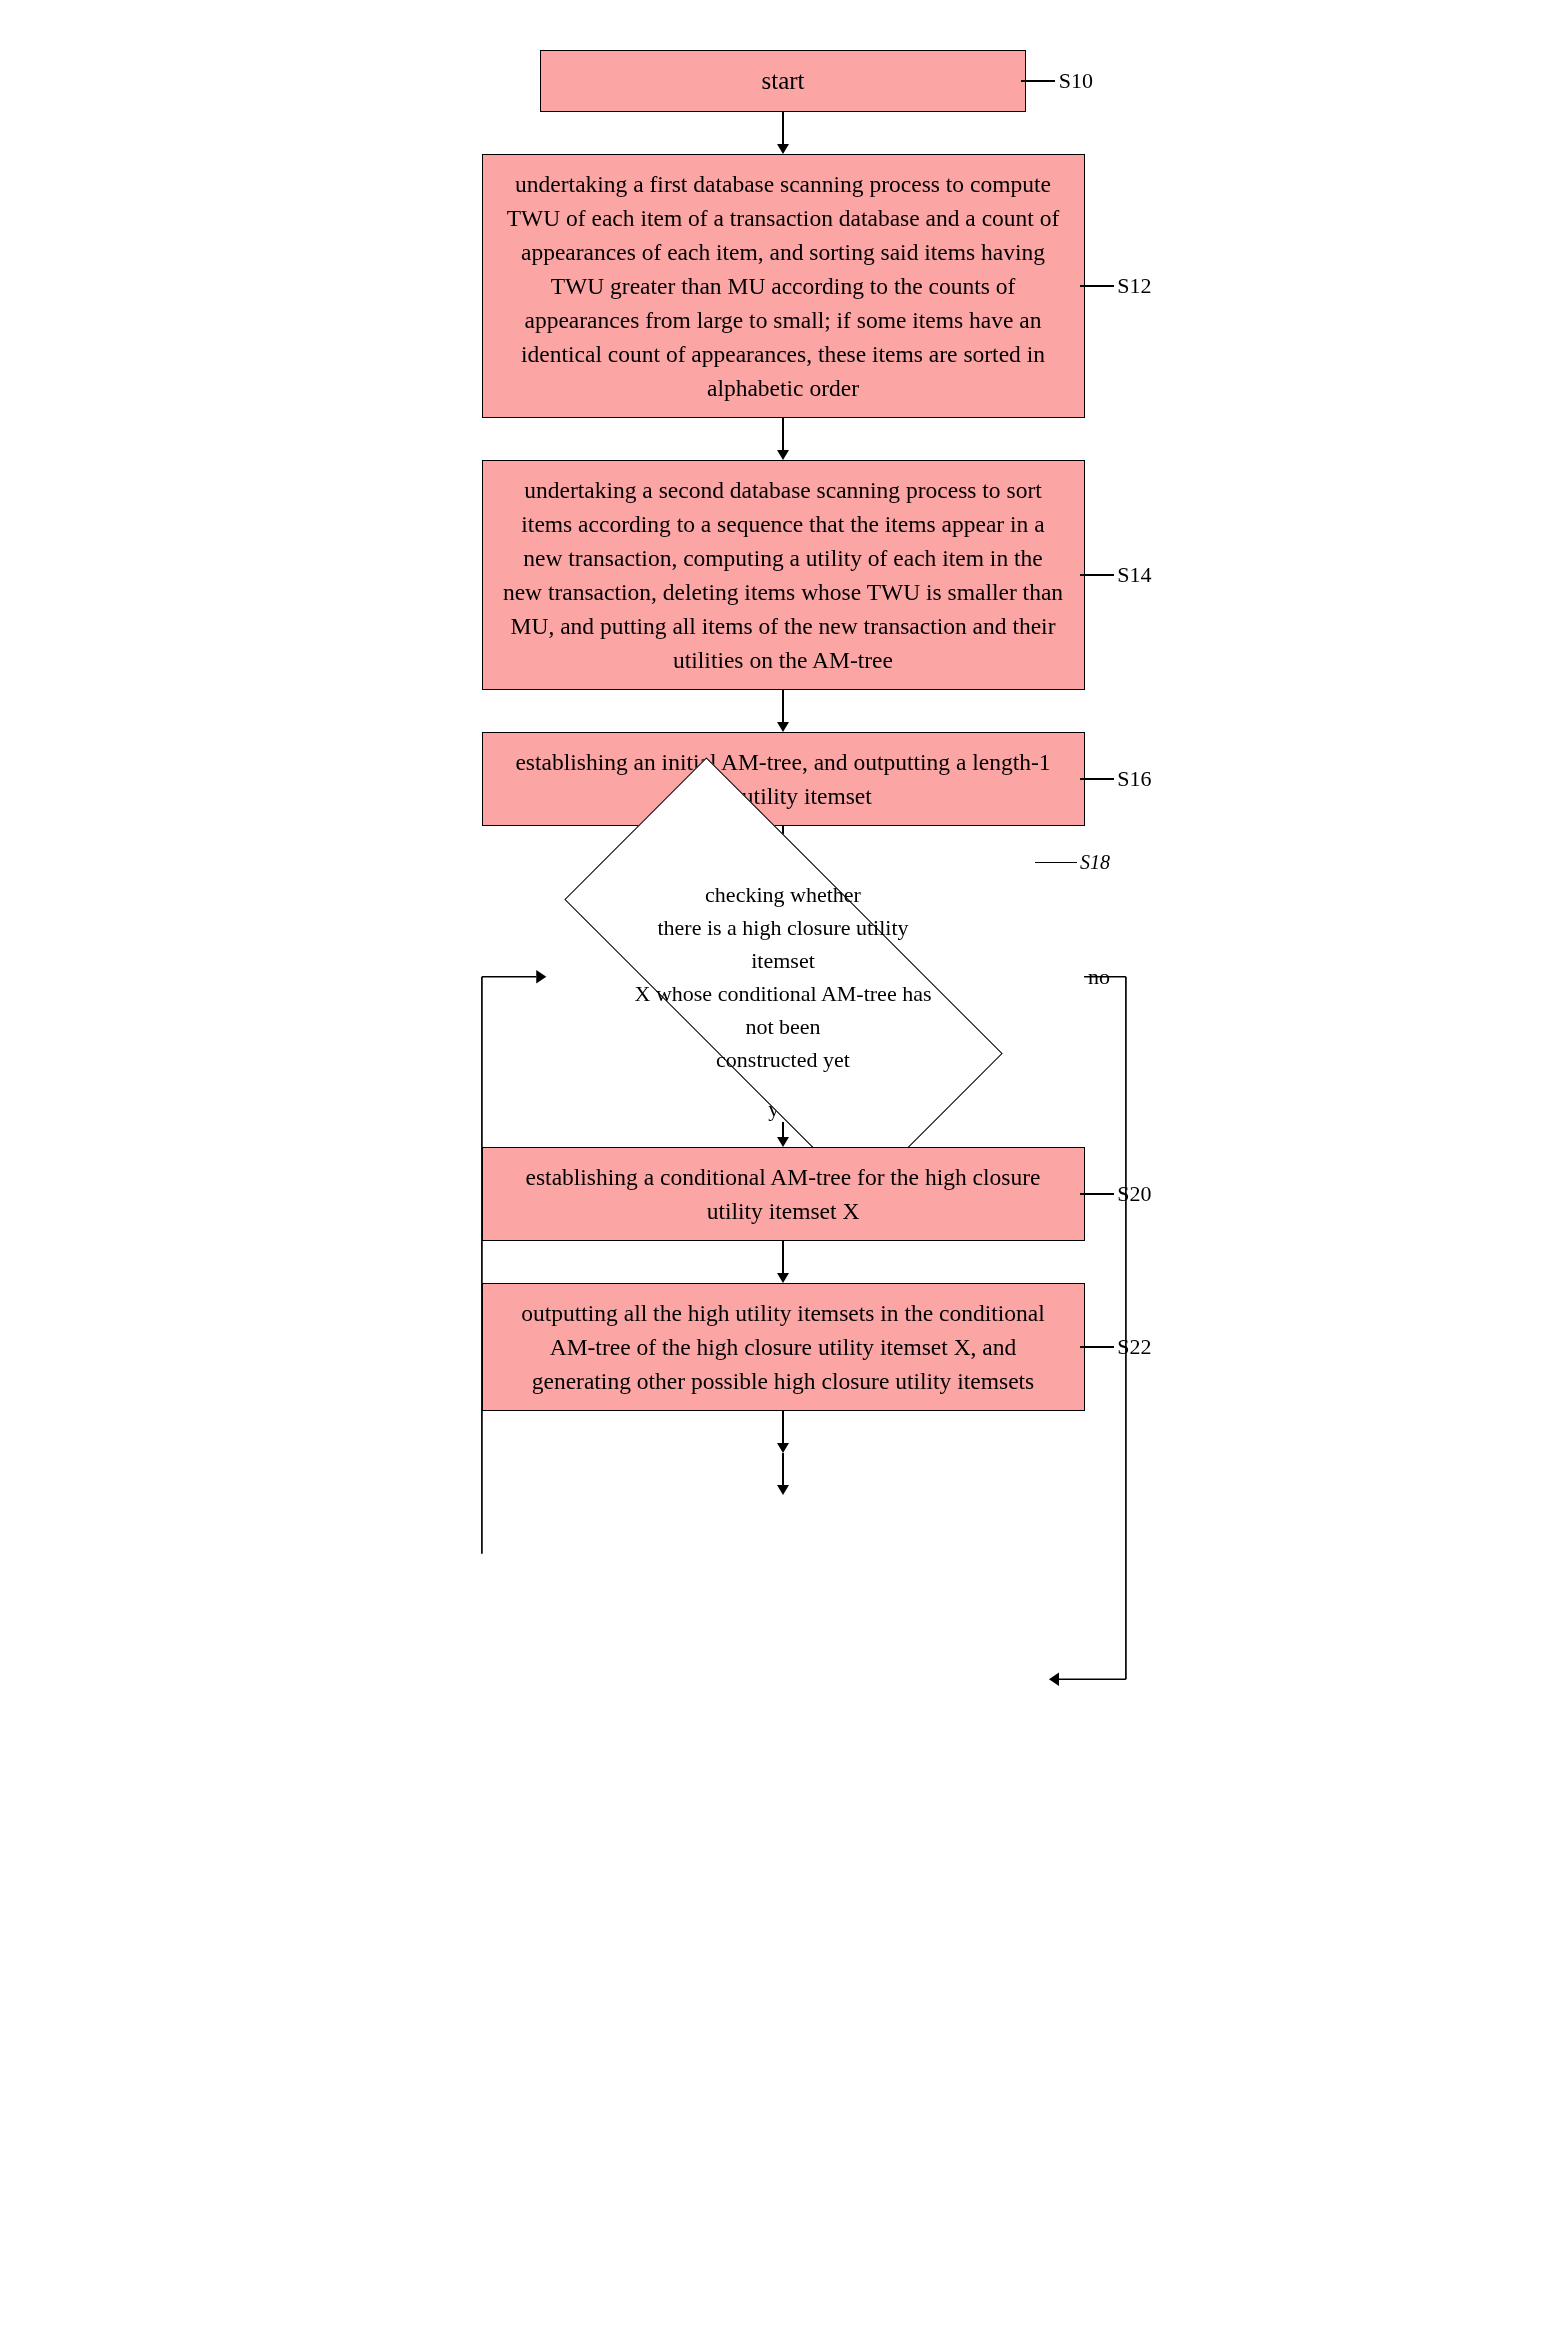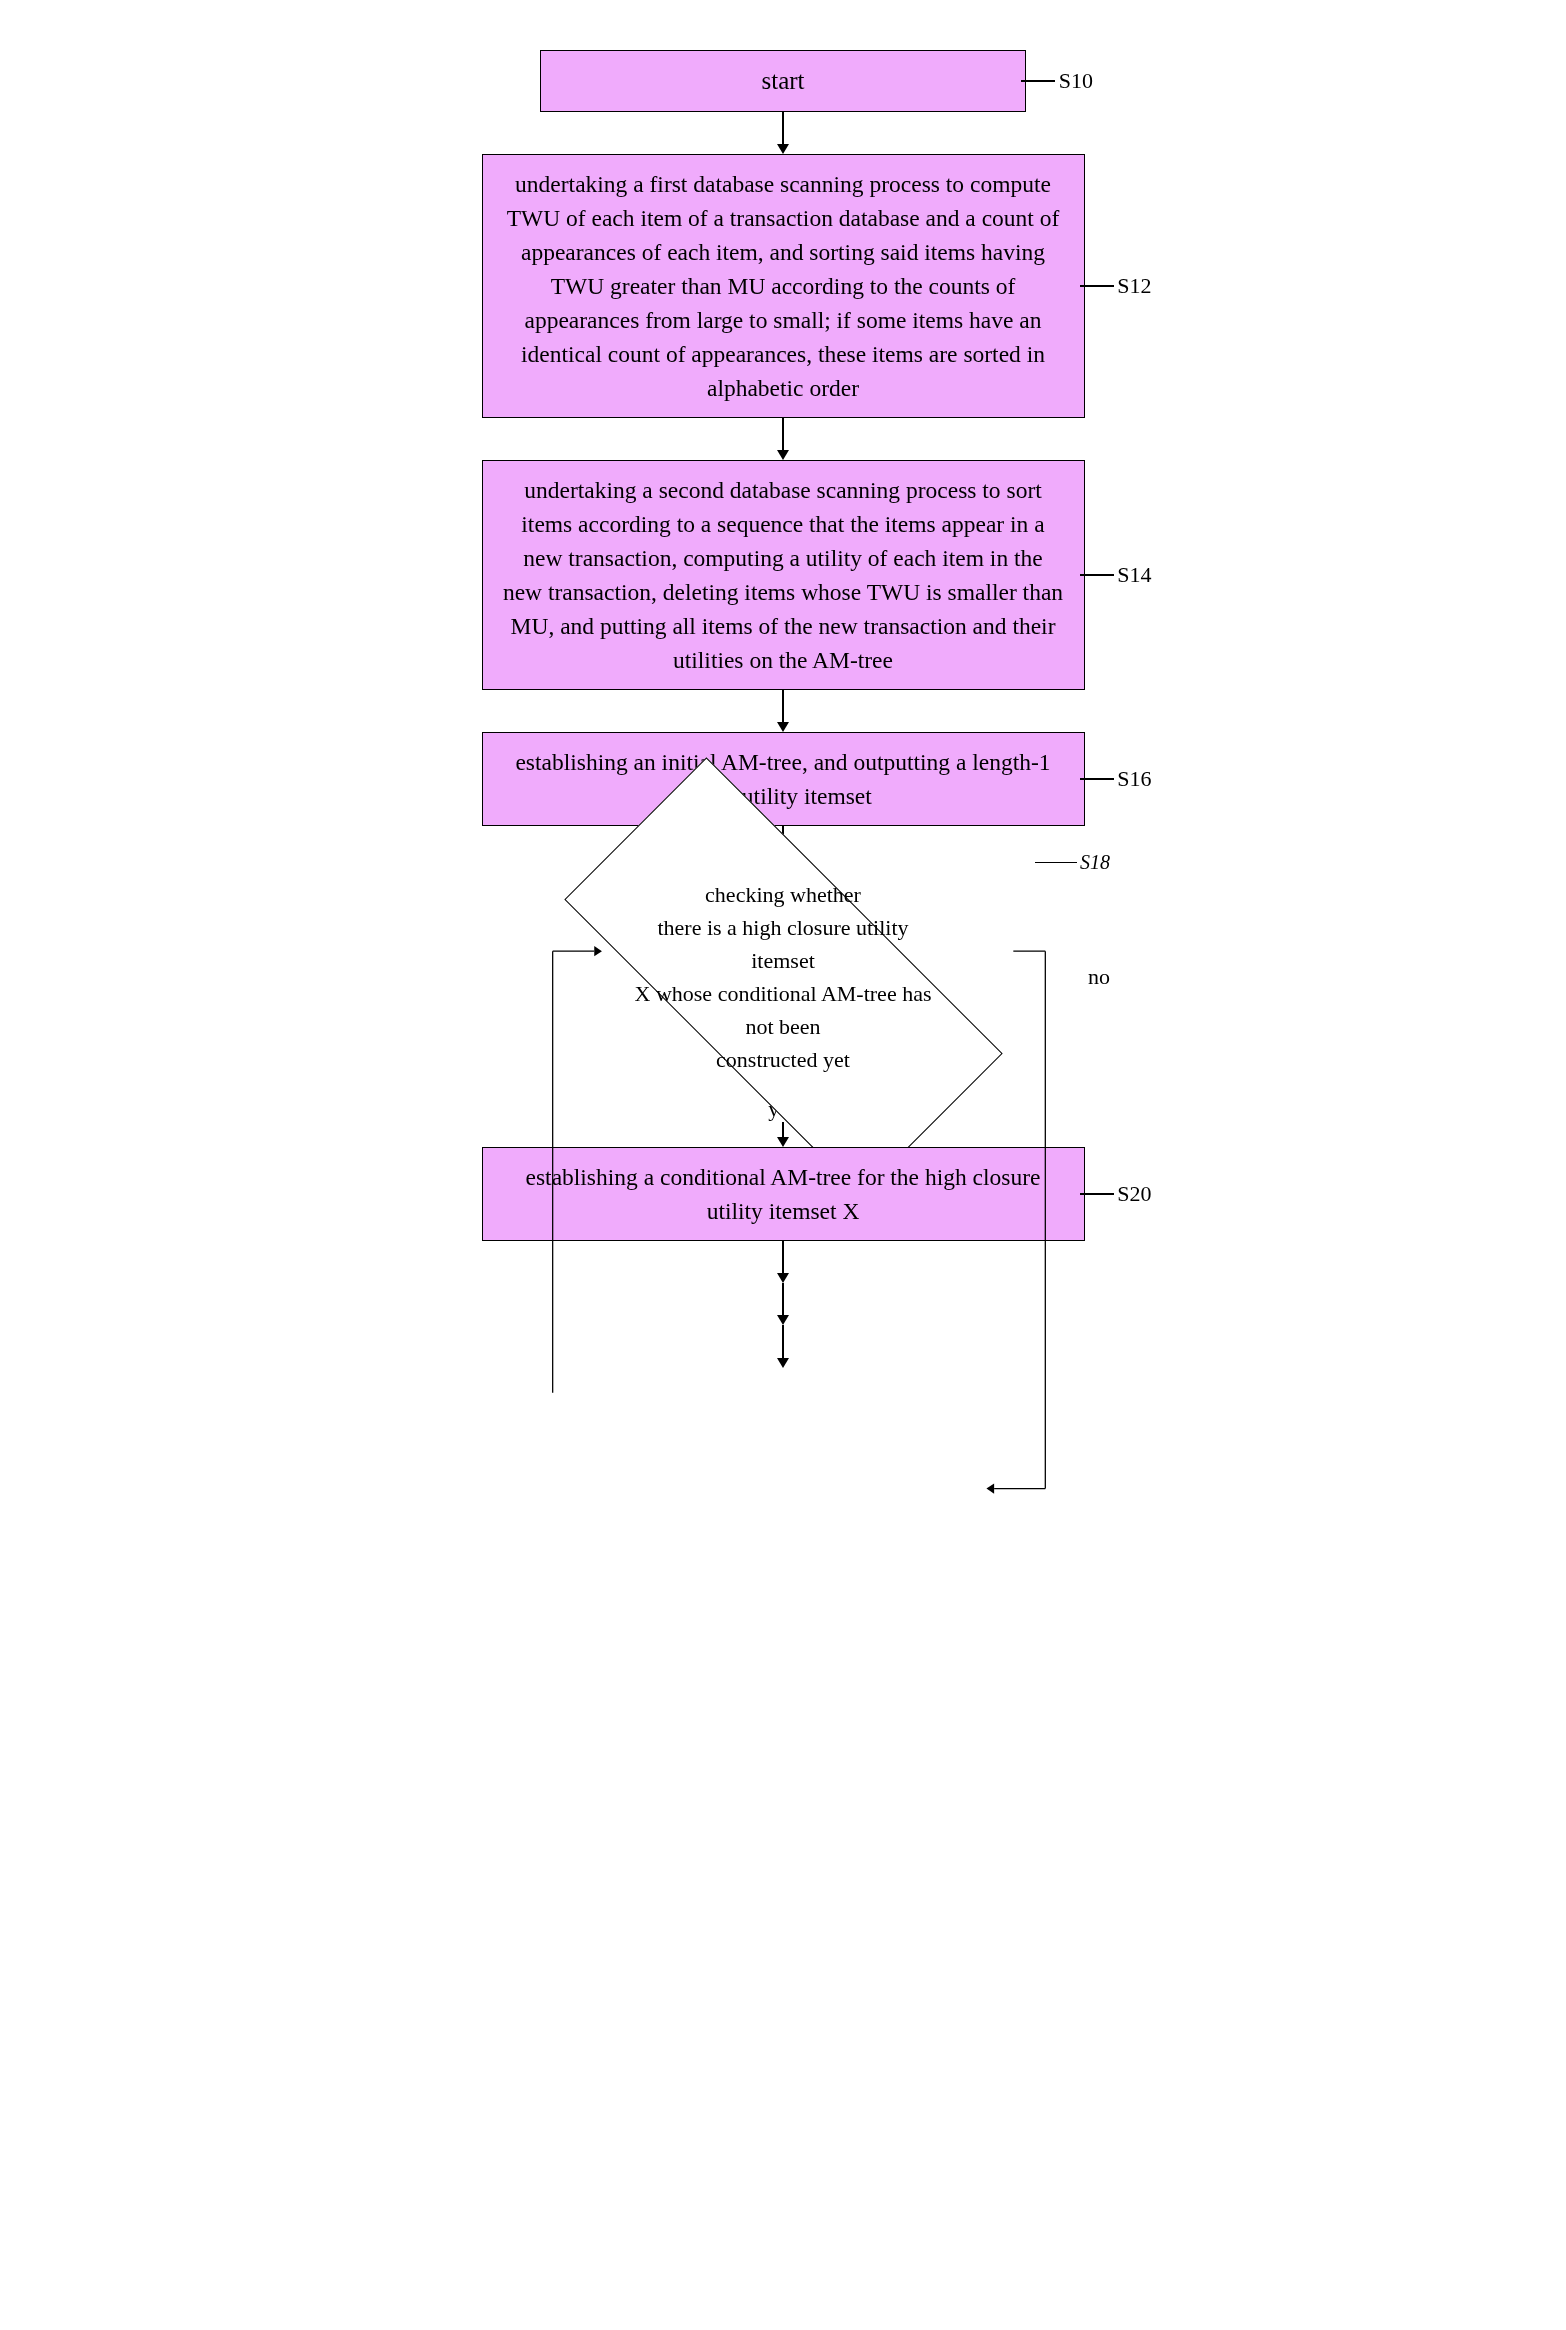--- a/index.html
+++ b/index.html
@@ -34,21 +34,21 @@
       border-top: 10px solid #000;
       margin-top: -1.7px;
     }
     
     .rect-box {
       border: 1.7px solid #000;
       padding: 11.7px 20px;
       text-align: center;
       font-size: 23.5px;
       line-height: 1.45;
-      background: #f0abfc;
+      background: #fca5a5;
       position: relative;
     }
     .rect-box.wide {
       width: 603px;
       text-align: center;
     }
     .rect-box.start-end {
       width: 486px;
       font-size: 25px;
     }
@@ -222,20 +222,28 @@
         <span>establishing a conditional AM-tree for the high closure utility itemset X</span>
       </div>
       <div class="step-label">
         <span>S20</span>
       </div>
     </div>
 
     <div class="connector-v"></div>
     <div class="arrow-down"></div>
 
+    <div class="step-row">
+      <div class="rect-box wide">
+        <span>outputting all the high utility itemsets in the conditional AM-tree of the high closure utility itemset X, and generating other possible high closure utility itemsets</span>
+      </div>
+      <div class="step-label">
+        <span>S22</span>
+      </div>
+    </div>
 
     <svg style="position:absolute; left:0; top:0; width:100%; height:100%; pointer-events:none; overflow:visible;" xmlns="http://www.w3.org/2000/svg" viewBox="0 0 900 648.969" width="754" height="544">
 
       <line x1="90" y1="820" x2="90" y2="130" stroke="#000" stroke-width="2"></line>
       <line x1="90" y1="130" x2="155" y2="130" stroke="#000" stroke-width="2"></line>
       <polygon points="155,122 167,130 155,138" fill="#000"></polygon>
     </svg>
 
     <svg style="position:absolute; left:0; top:0; width:100%; height:100%; pointer-events:none; overflow:visible;" xmlns="http://www.w3.org/2000/svg" viewBox="0 0 900 648.969" width="754" height="544">
 

